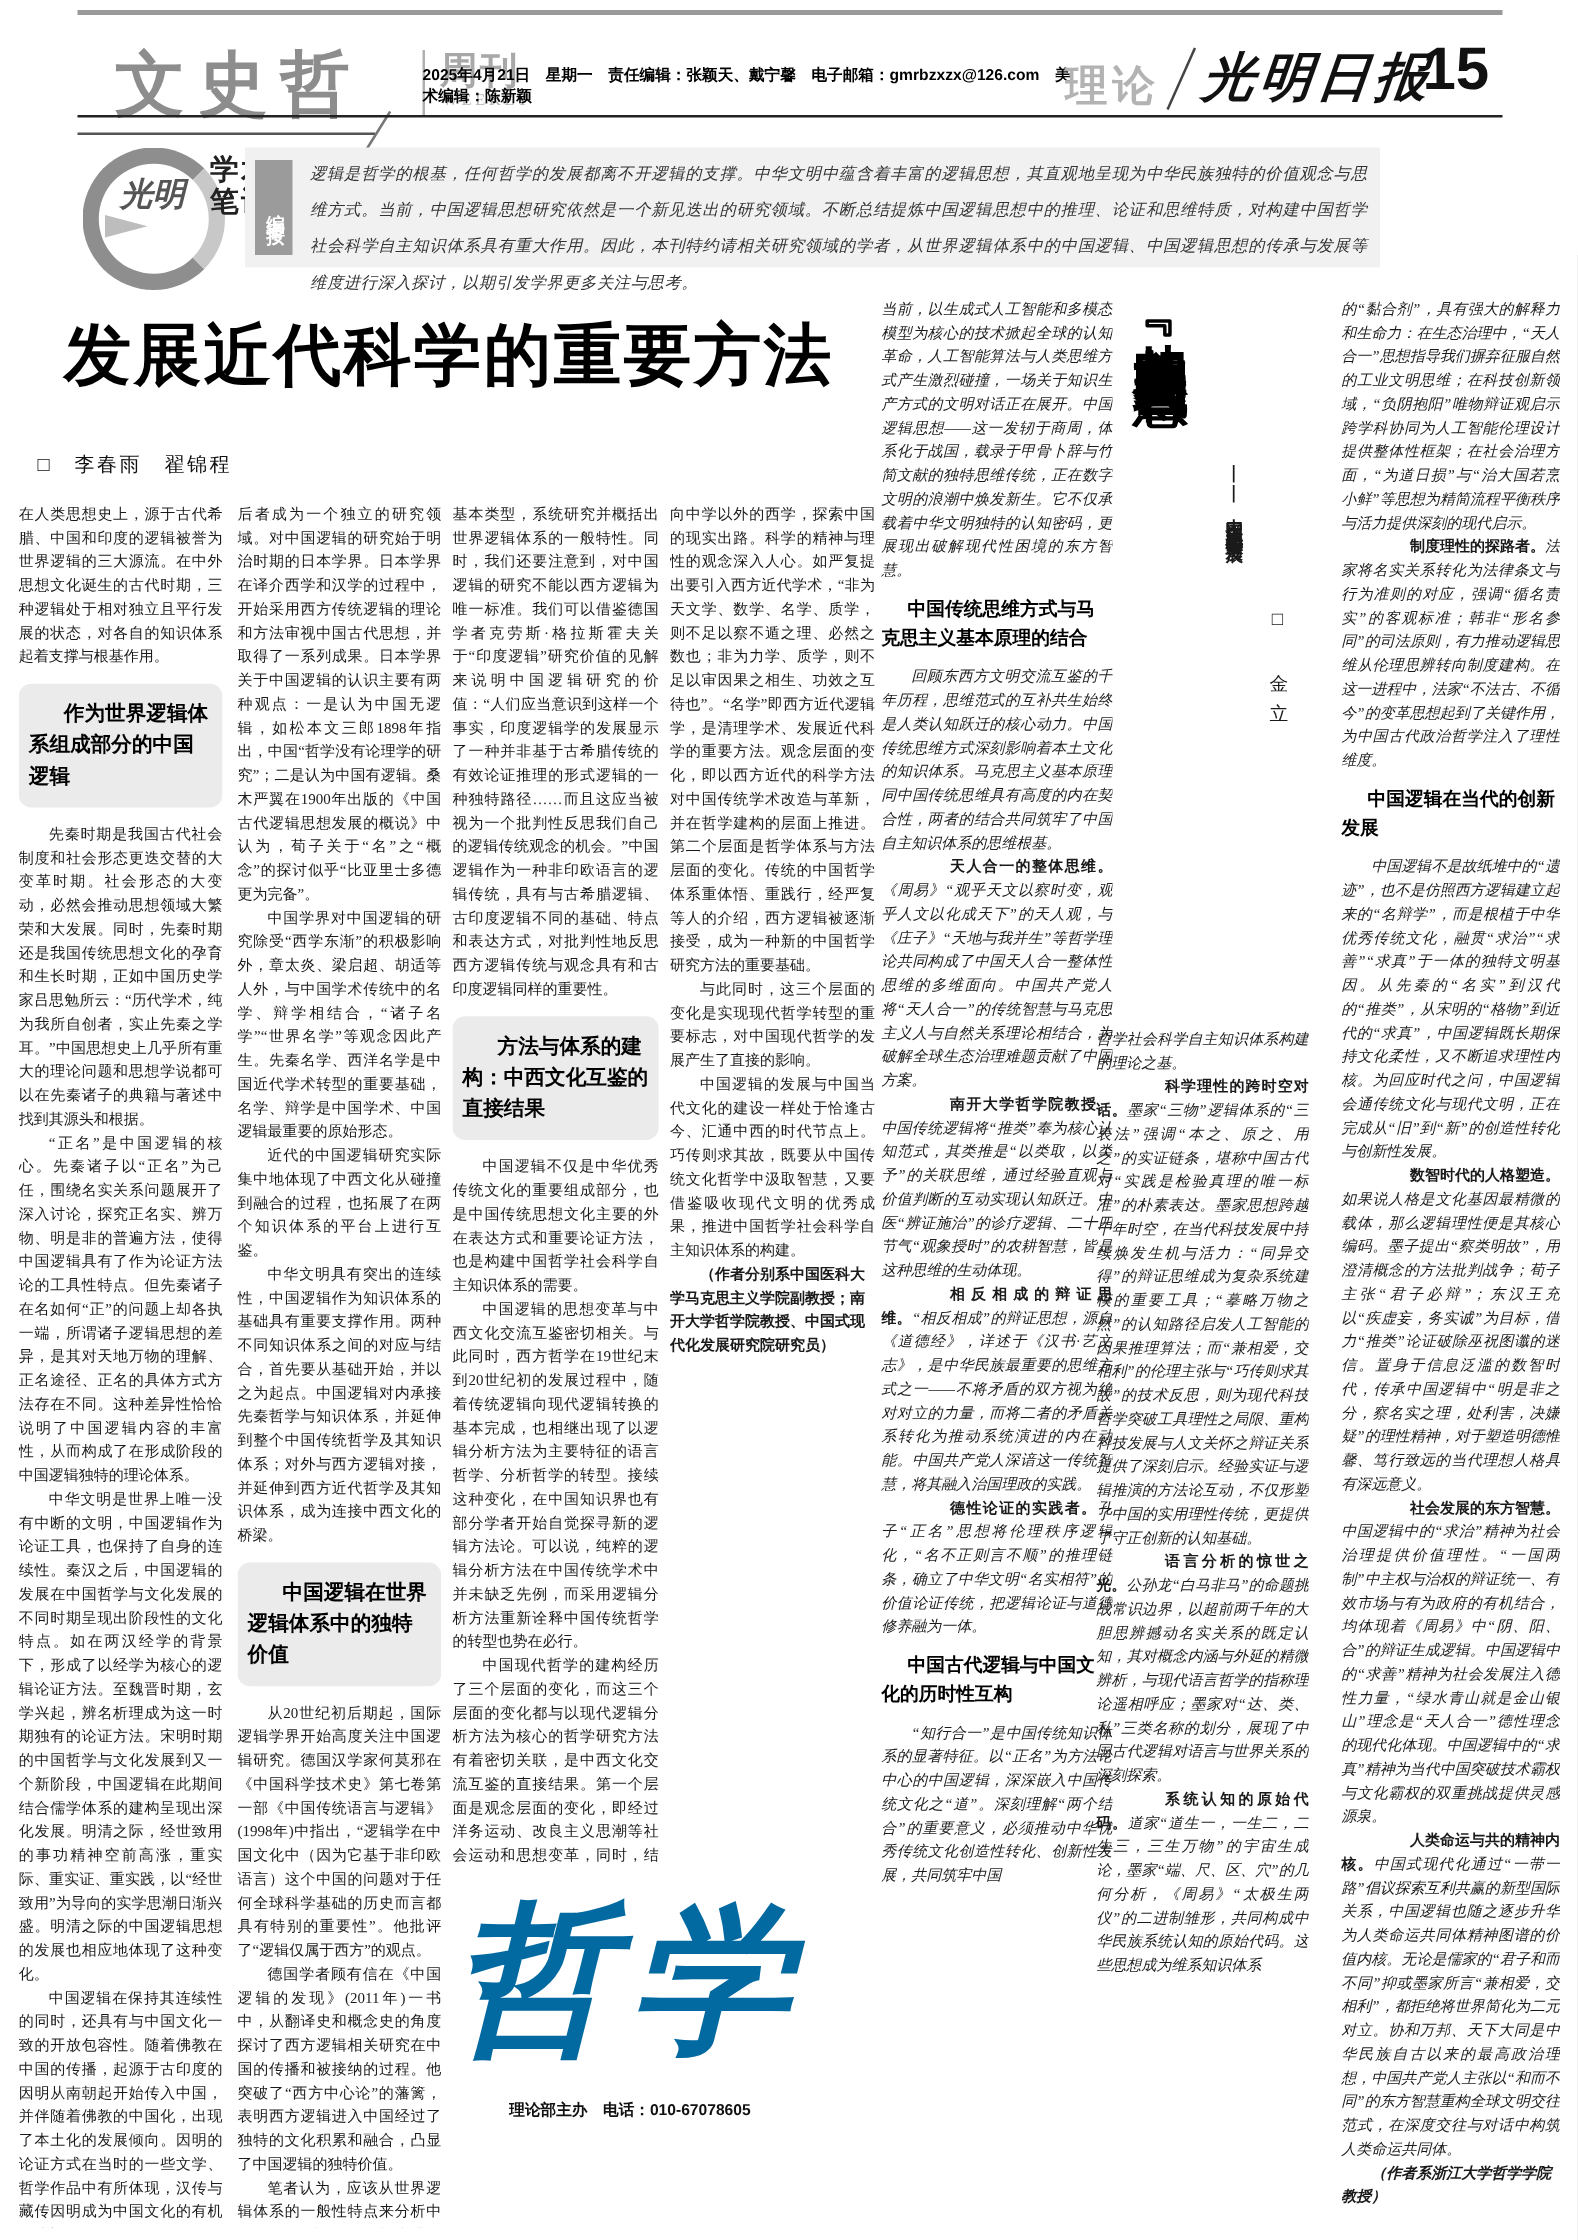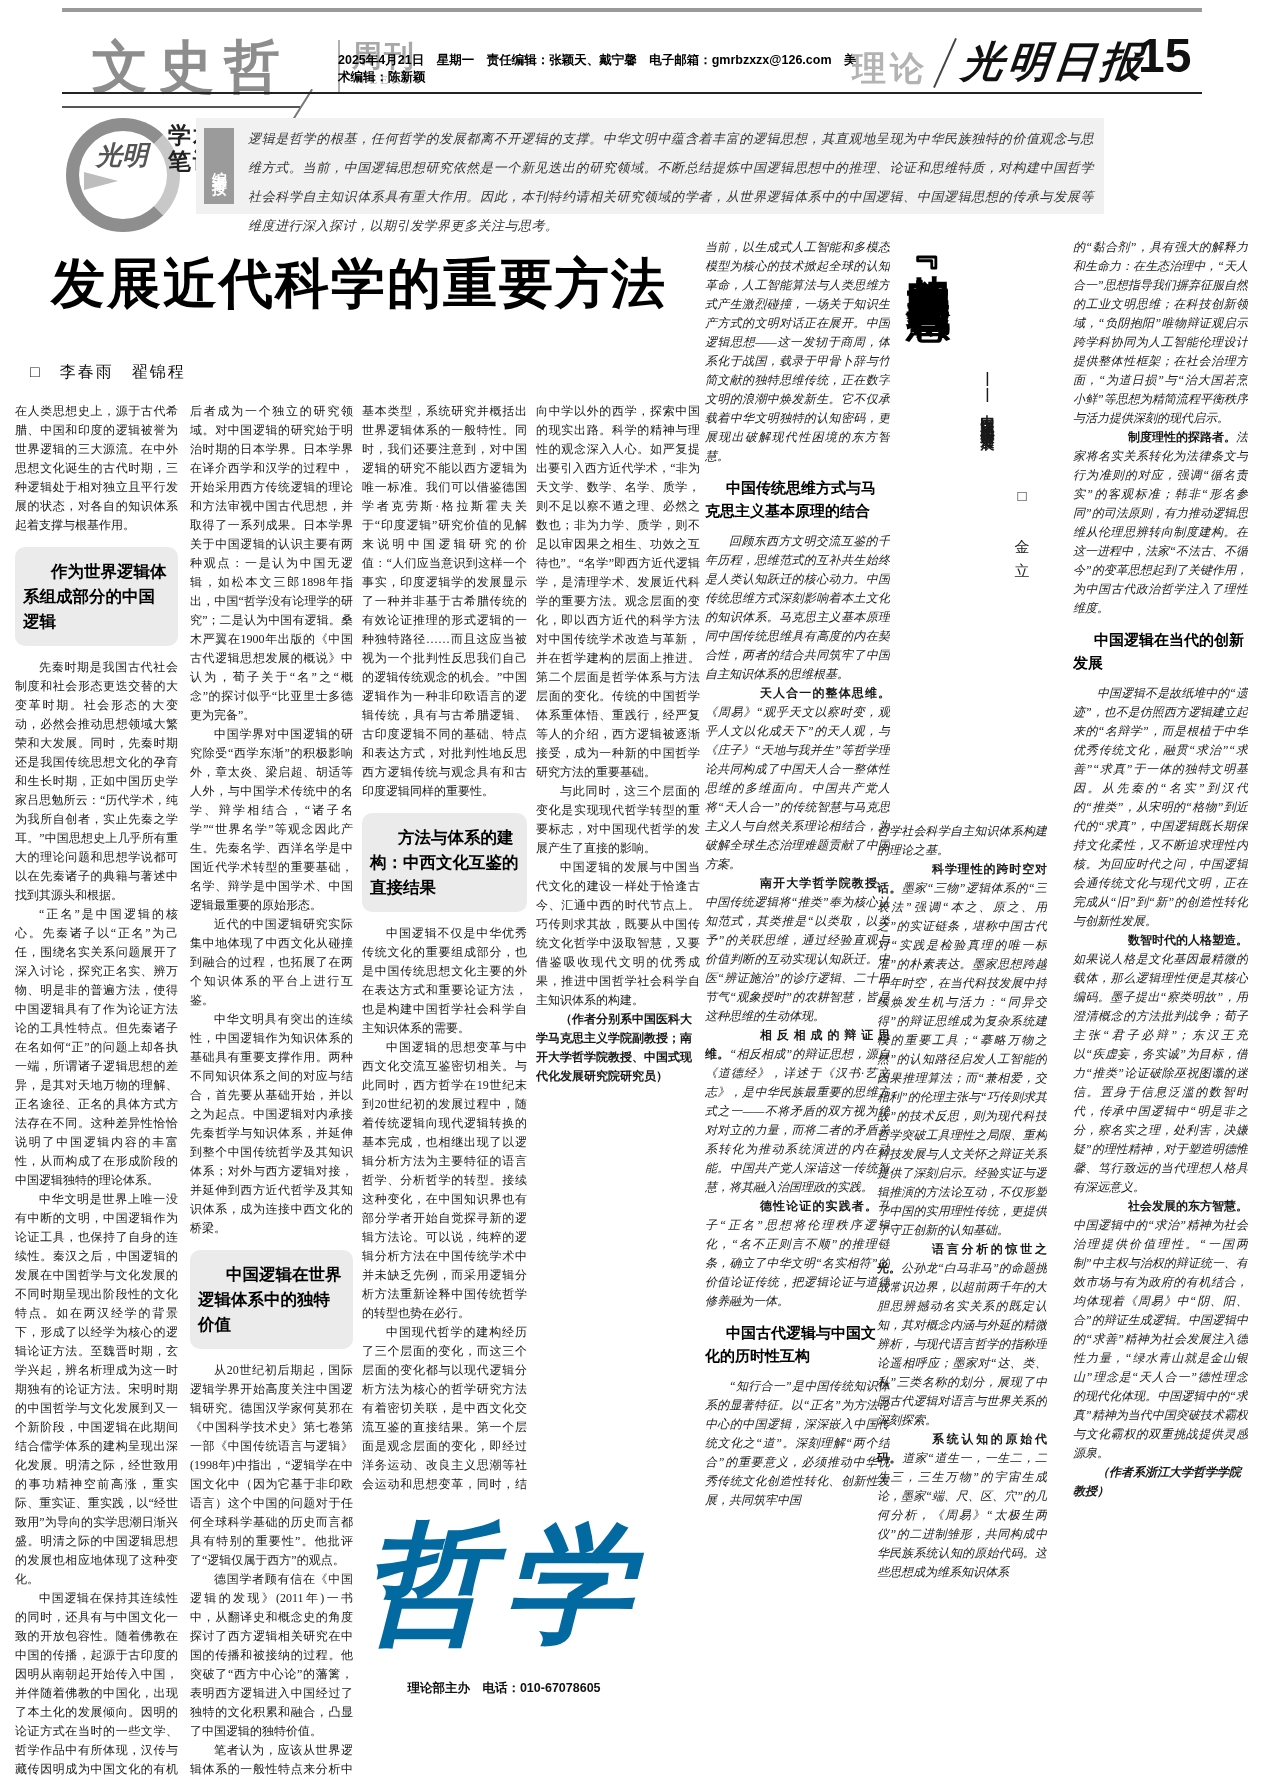--- a/index.html
+++ b/index.html
@@ -150,20 +150,21 @@
       <p><b>语言分析的惊世之光。</b>公孙龙“白马非马”的命题挑战常识边界，以超前两千年的大胆思辨撼动名实关系的既定认知，其对概念内涵与外延的精微辨析，与现代语言哲学的指称理论遥相呼应；墨家对“达、类、私”三类名称的划分，展现了中国古代逻辑对语言与世界关系的深刻探索。</p>
       <p><b>系统认知的原始代码。</b>道家“道生一，一生二，二生三，三生万物”的宇宙生成论，墨家“端、尺、区、穴”的几何分析，《周易》“太极生两仪”的二进制雏形，共同构成中华民族系统认知的原始代码。这些思想成为维系知识体系</p>
     </div>
   <div class="rcol" id="col-c">
       <p class="noindent">的“黏合剂”，具有强大的解释力和生命力：在生态治理中，“天人合一”思想指导我们摒弃征服自然的工业文明思维；在科技创新领域，“负阴抱阳”唯物辩证观启示跨学科协同为人工智能伦理设计提供整体性框架；在社会治理方面，“为道日损”与“治大国若烹小鲜”等思想为精简流程平衡秩序与活力提供深刻的现代启示。</p>
       <p><b>制度理性的探路者。</b>法家将名实关系转化为法律条文与行为准则的对应，强调“循名责实”的客观标准；韩非“形名参同”的司法原则，有力推动逻辑思维从伦理思辨转向制度建构。在这一进程中，法家“不法古、不循今”的变革思想起到了关键作用，为中国古代政治哲学注入了理性维度。</p>
       <div class="sechead">中国逻辑在当代的创新发展</div>
       <p>中国逻辑不是故纸堆中的“遗迹”，也不是仿照西方逻辑建立起来的“名辩学”，而是根植于中华优秀传统文化，融贯“求治”“求善”“求真”于一体的独特文明基因。从先秦的“名实”到汉代的“推类”，从宋明的“格物”到近代的“求真”，中国逻辑既长期保持文化柔性，又不断追求理性内核。为回应时代之问，中国逻辑会通传统文化与现代文明，正在完成从“旧”到“新”的创造性转化与创新性发展。</p>
       <p><b>数智时代的人格塑造。</b>如果说人格是文化基因最精微的载体，那么逻辑理性便是其核心编码。墨子提出“察类明故”，用澄清概念的方法批判战争；荀子主张“君子必辩”；东汉王充以“疾虚妄，务实诚”为目标，借力“推类”论证破除巫祝图谶的迷信。置身于信息泛滥的数智时代，传承中国逻辑中“明是非之分，察名实之理，处利害，决嫌疑”的理性精神，对于塑造明德惟馨、笃行致远的当代理想人格具有深远意义。</p>
       <p><b>社会发展的东方智慧。</b>中国逻辑中的“求治”精神为社会治理提供价值理性。“一国两制”中主权与治权的辩证统一、有效市场与有为政府的有机结合，均体现着《周易》中“阴、阳、合”的辩证生成逻辑。中国逻辑中的“求善”精神为社会发展注入德性力量，“绿水青山就是金山银山”理念是“天人合一”德性理念的现代化体现。中国逻辑中的“求真”精神为当代中国突破技术霸权与文化霸权的双重挑战提供灵感源泉。</p>
+      <p><b>人类命运与共的精神内核。</b>中国式现代化通过“一带一路”倡议探索互利共赢的新型国际关系，中国逻辑也随之逐步升华为人类命运共同体精神图谱的价值内核。无论是儒家的“君子和而不同”抑或墨家所言“兼相爱，交相利”，都拒绝将世界简化为二元对立。协和万邦、天下大同是中华民族自古以来的最高政治理想，中国共产党人主张以“和而不同”的东方智慧重构全球文明交往范式，在深度交往与对话中构筑人类命运共同体。</p>
       <p class="credit">（作者系浙江大学哲学学院教授）</p>
     </div>
 
   <div class="abs" id="calligraphy-box">
     <div id="calligraphy">哲学</div>
     <div id="organizer-line">理论部主办　电话：010-67078605</div>
   </div>
 
 </div>
 

